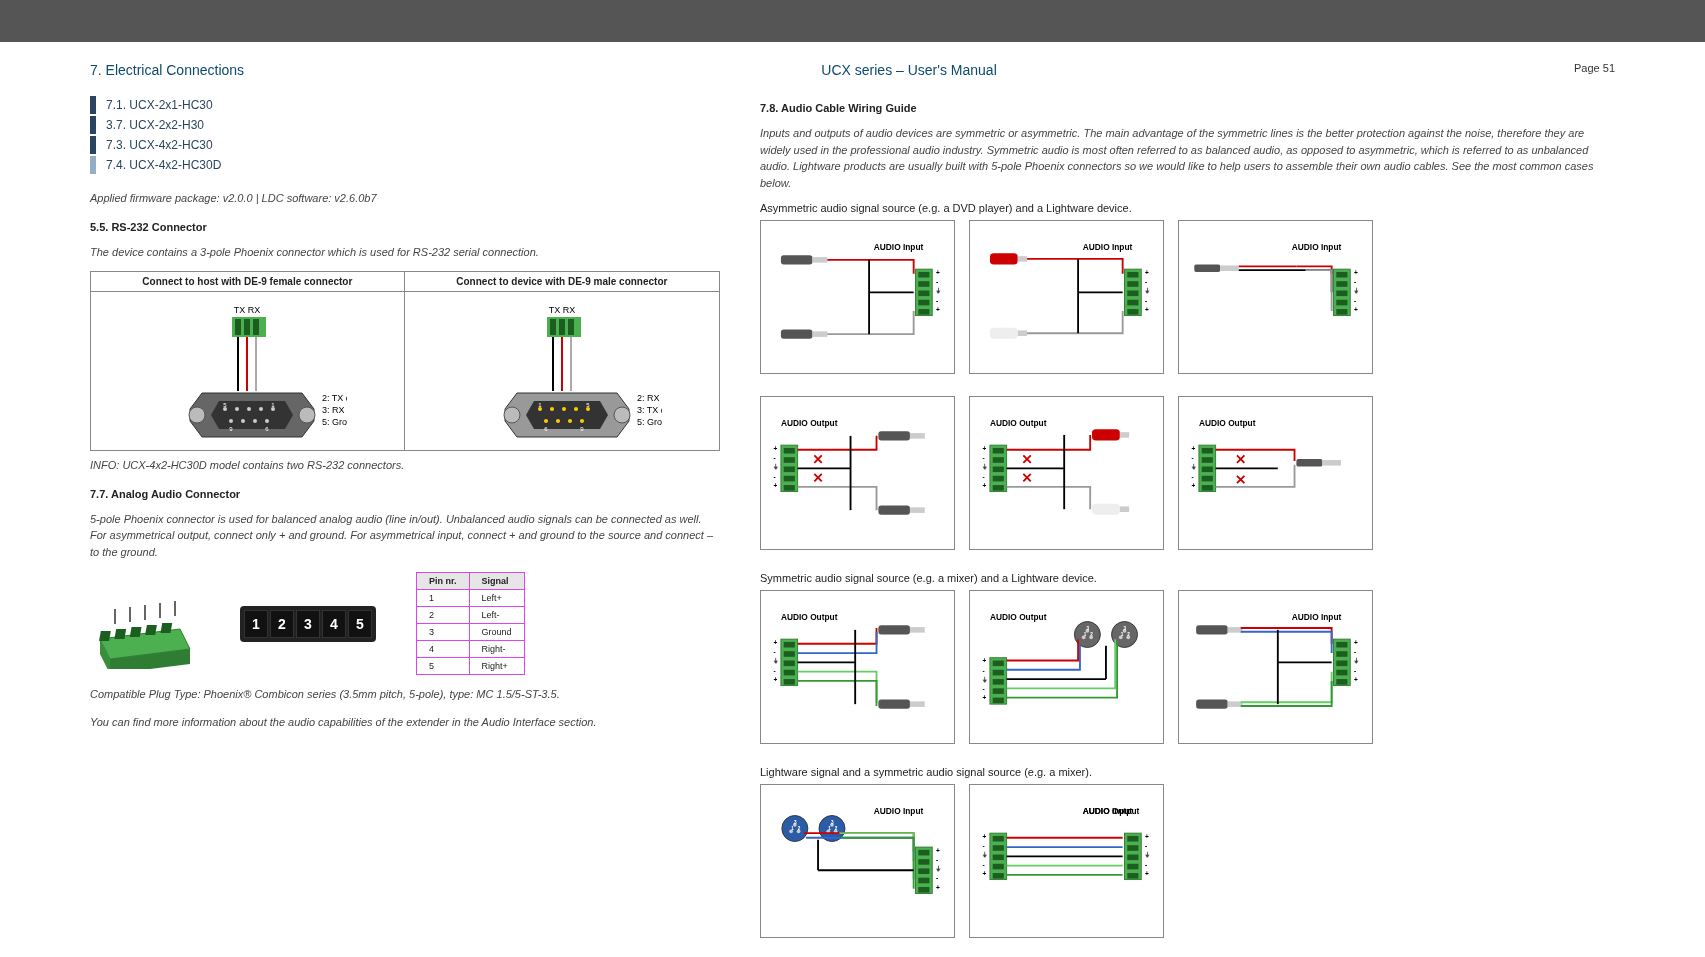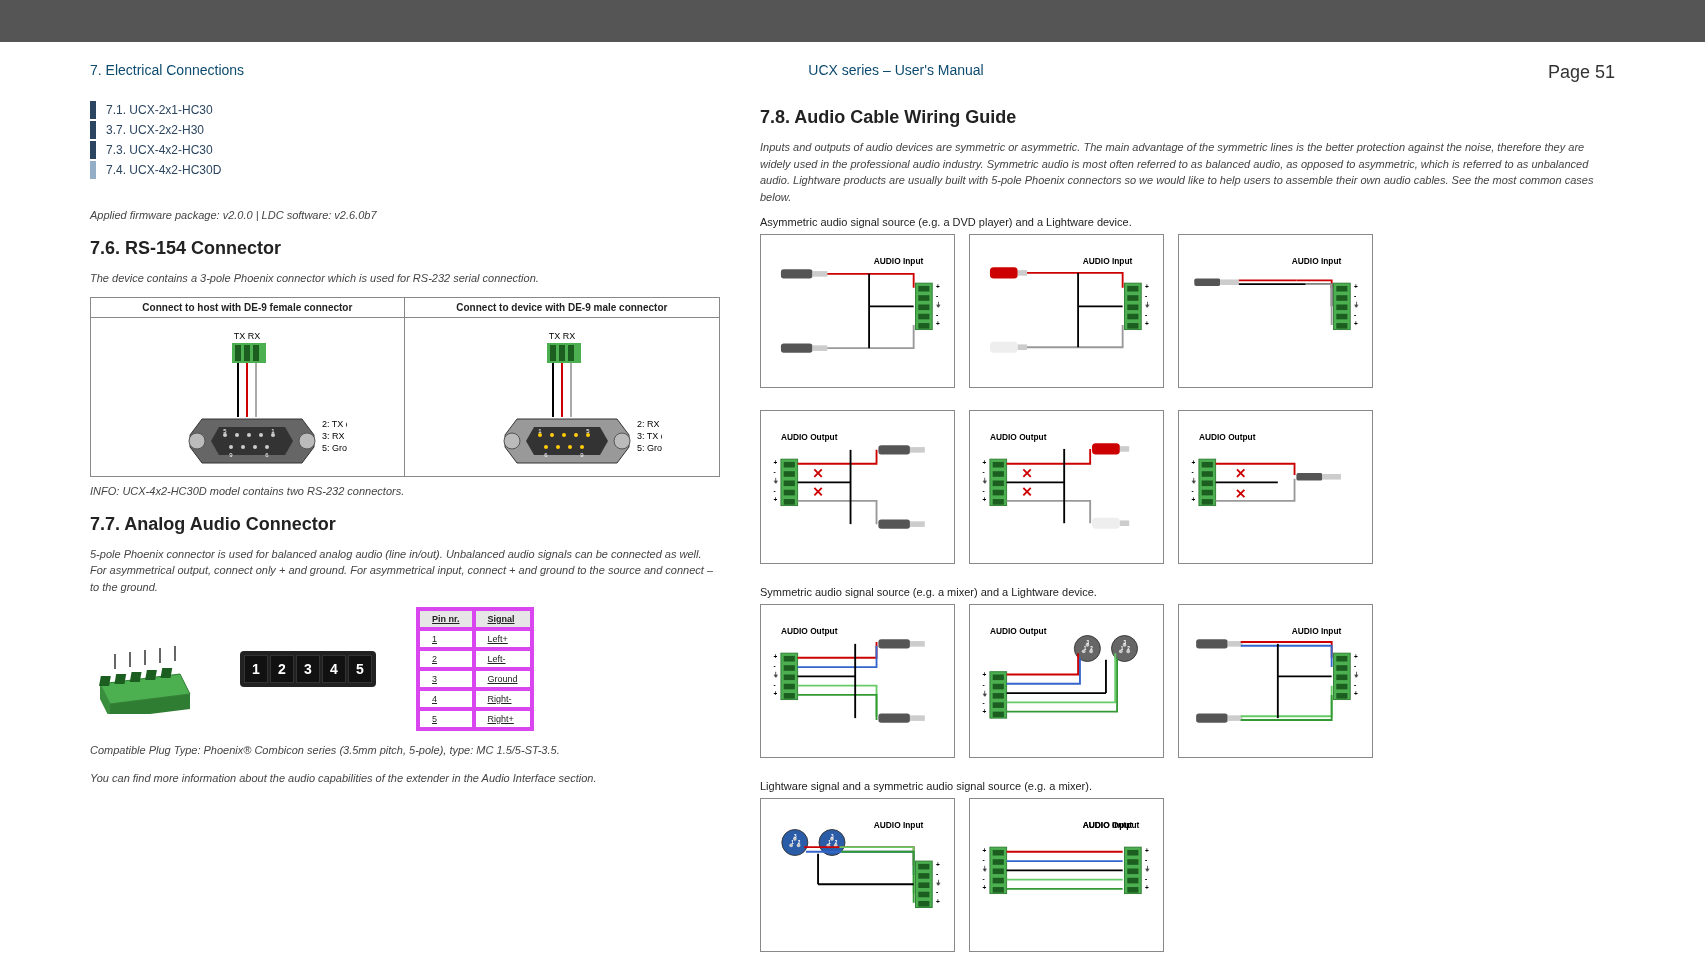--- a/index.html
+++ b/index.html
@@ -1,38 +1,38 @@
 <!DOCTYPE html>
 <html><head>
 <meta charset="utf-8">
 <style>
   html,body{margin:0;padding:0;background:#fff;font-family:Arial,Helvetica,sans-serif;color:#222;}
   .topbar{background:#555;height:42px;}
   .page{max-width:1705px;margin:0 auto;padding:20px 90px 40px 90px;}
   .header-row{display:flex;justify-content:space-between;align-items:flex-start;margin-bottom:10px;}
   .page-title{font-size:14px;color:#0c4a6e;}
-  .page-of{font-size:18px;color:#333;}
+  .page-of{font-size:11px;color:#333;}
   .columns{display:flex;gap:40px;}
   .col-left{flex:0 0 630px;}
   .col-right{flex:1;}
   
-  .mini-toc{margin:8px 0 28px 0;}
+  .mini-toc{margin:8px 0 16px 0;}
   .toc-row{display:flex;align-items:center;font-size:12px;color:#2b4560;margin:2px 0;}
   .toc-bar{width:6px;height:18px;background:#2b4560;margin-right:10px;}
   .toc-bar.light{background:#95aec7;}
-  h5{margin:14px 0 4px 0;font-size:18px;font-weight:bold;color:#222;}
+  h5{margin:14px 0 4px 0;font-size:11px;font-weight:bold;color:#222;}
   .bodytext{font-size:11px;color:#444;line-height:1.5;font-style:italic;}
   table.rs{border-collapse:collapse;width:100%;margin-top:8px;text-align:center;}
   table.rs td,table.rs th{border:1px solid #888;padding:4px 8px;font-size:10px;vertical-align:top;}
   .cell-img{height:150px;display:flex;align-items:center;justify-content:center;background:#fff;}
   .svgbox{display:block;}
   
   .audiorow{display:flex;align-items:center;gap:40px;margin-top:12px;}
   .pin-table{border-collapse:collapse;}
-  .pin-table th,.pin-table td{border:4px solid #d946ef;padding:3px 12px;font-size:9px;text-align:left;text-decoration:underline;}
+  .pin-table th,.pin-table td{border:1px solid #d946ef;padding:3px 12px;font-size:9px;text-align:left;}
   .pin-table th{background:#e6e6e6;font-weight:bold;}
   
   .diag-grid{display:grid;grid-template-columns:repeat(3,195px);gap:14px;}
   .diag-card{border:1px solid #888;background:#fff;height:140px;padding:6px;position:relative;font-size:9px;font-weight:bold;}
   .diag-card svg{width:100%;height:100%;}
   .sect-label{font-size:11px;margin:0 0 6px 0;}
   .section-gap{height:22px;}
   .chip{display:flex;gap:2px;background:#222;padding:4px;border-radius:4px;}
   .chip span{width:22px;height:26px;background:#111;color:#fff;font-weight:bold;font-size:14px;display:flex;align-items:center;justify-content:center;border:1px solid #333;}
   
@@ -68,21 +68,21 @@
             <span class="toc-bar"></span>
             <span>7.3. UCX-4x2-HC30</span>
           </div>
         <div class="toc-row">
             <span class="toc-bar light"></span>
             <span>7.4. UCX-4x2-HC30D</span>
           </div>
       </div>
       <div class="bodytext">Applied firmware package: v2.0.0 | LDC software: v2.6.0b7</div>
 
-      <h5>7.6. RS-154 Connector</h5>
+      <h5>5.5. RS-232 Connector</h5>
       <p class="bodytext">The device contains a 3-pole Phoenix connector which is used for RS-232 serial connection.</p>
 
       <table class="rs">
         <tbody>
             <tr>
           <th>Connect to host with DE-9 female connector</th>
           <th>Connect to device with DE-9 male connector</th>
         </tr>
         <tr>
           <td>

